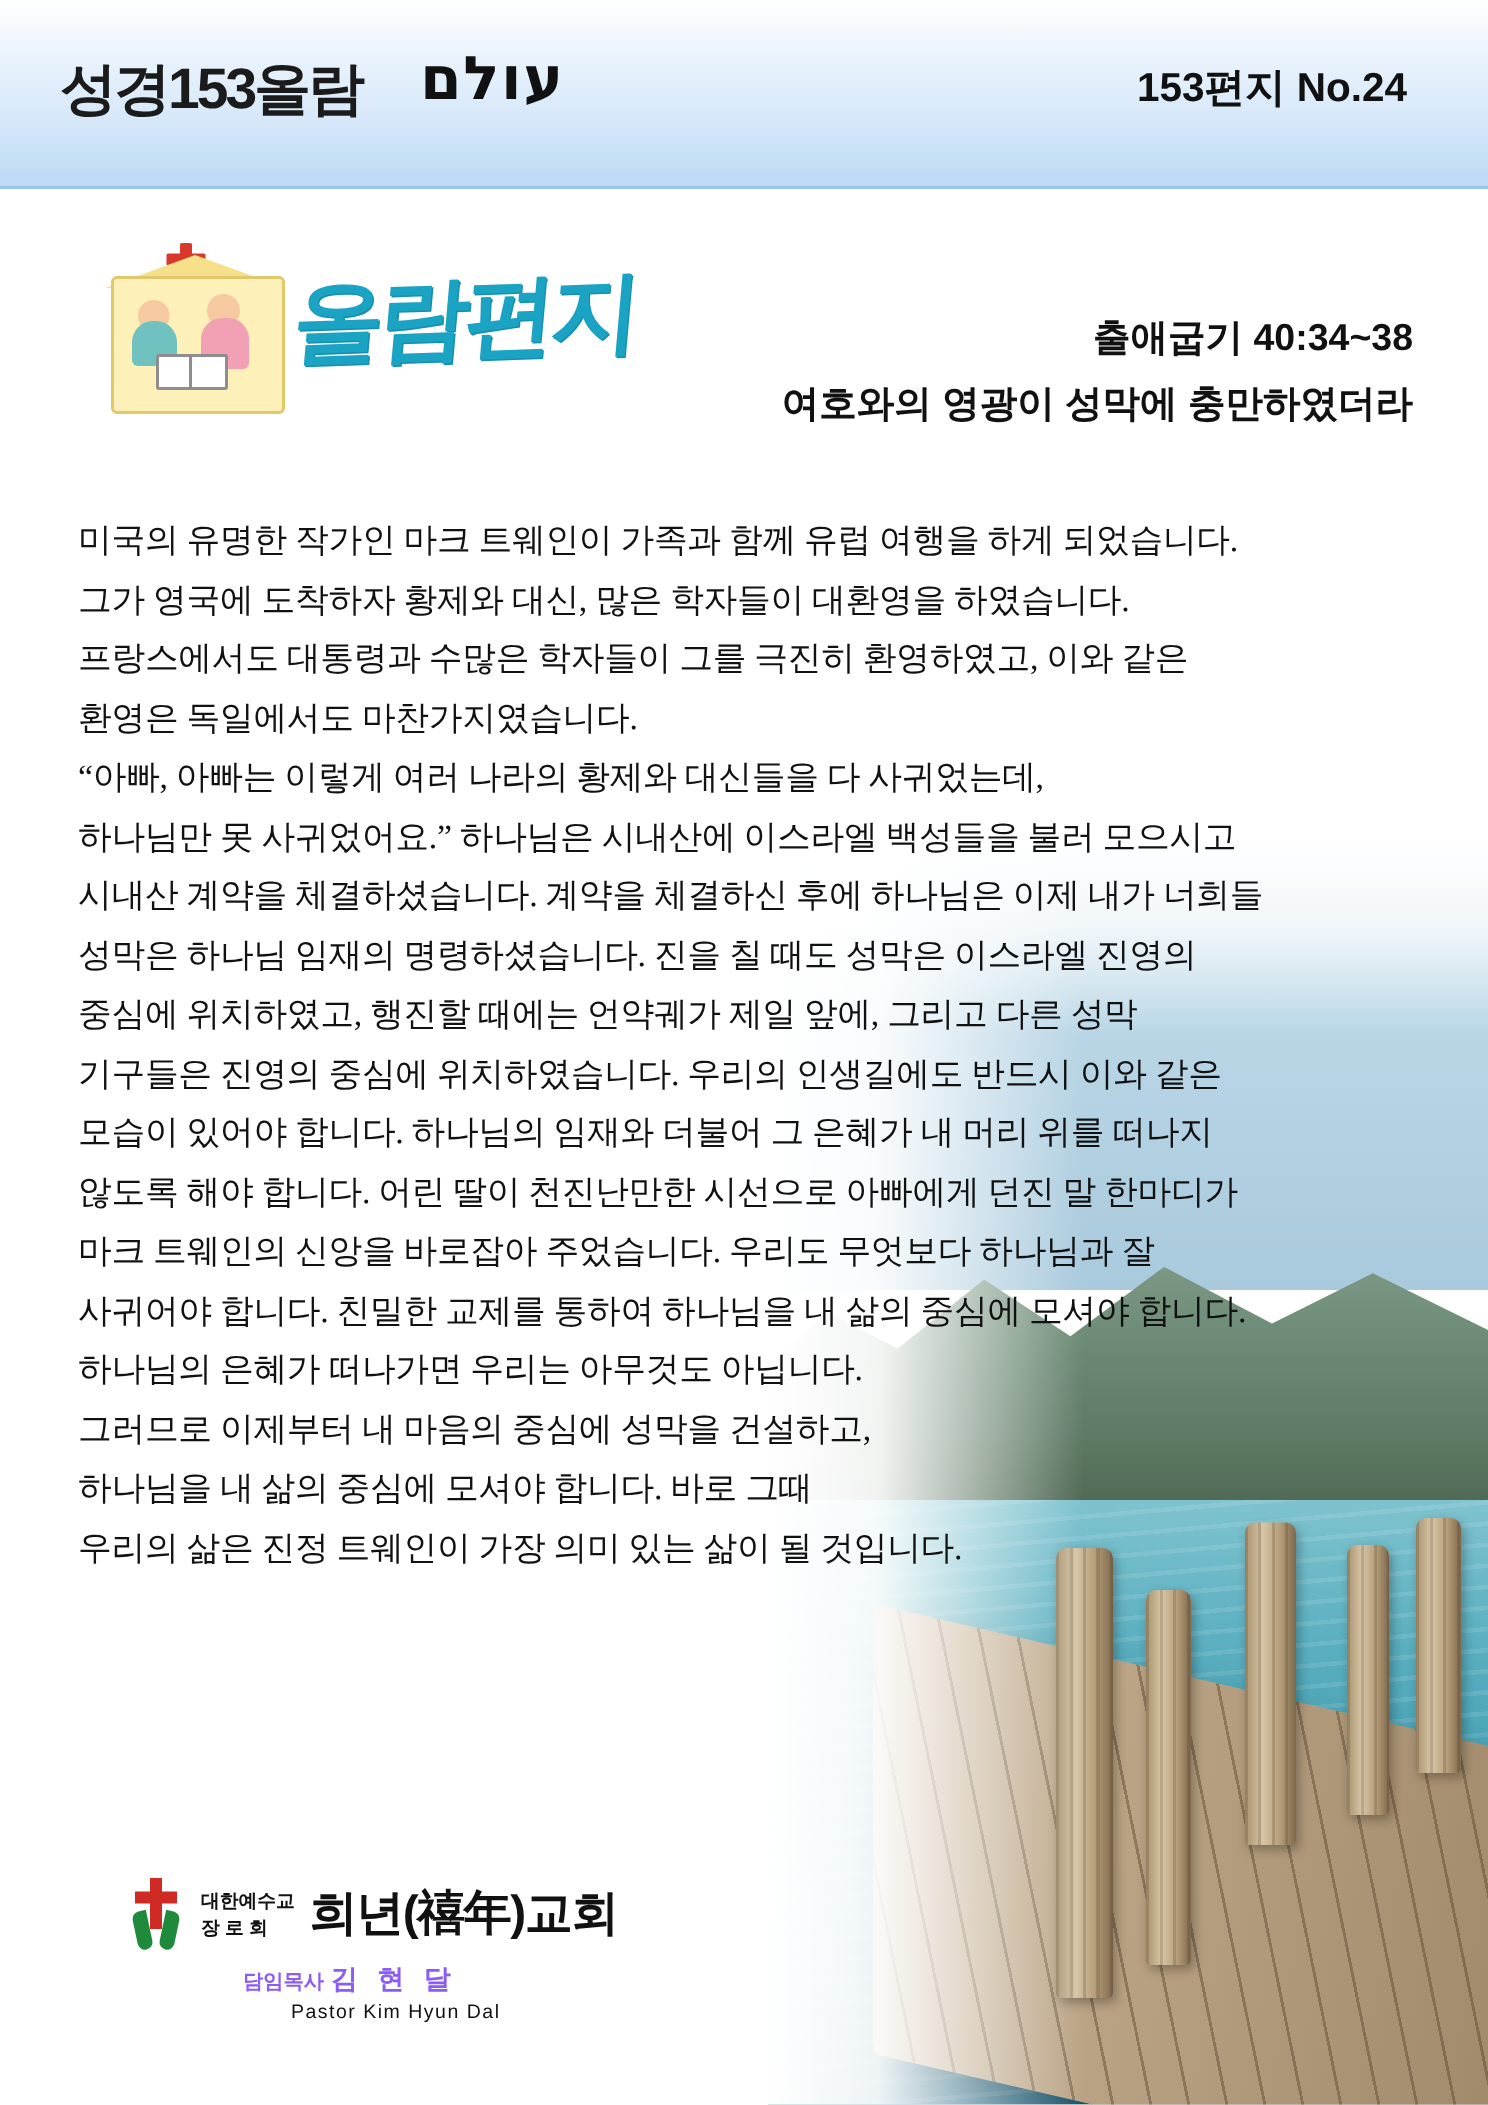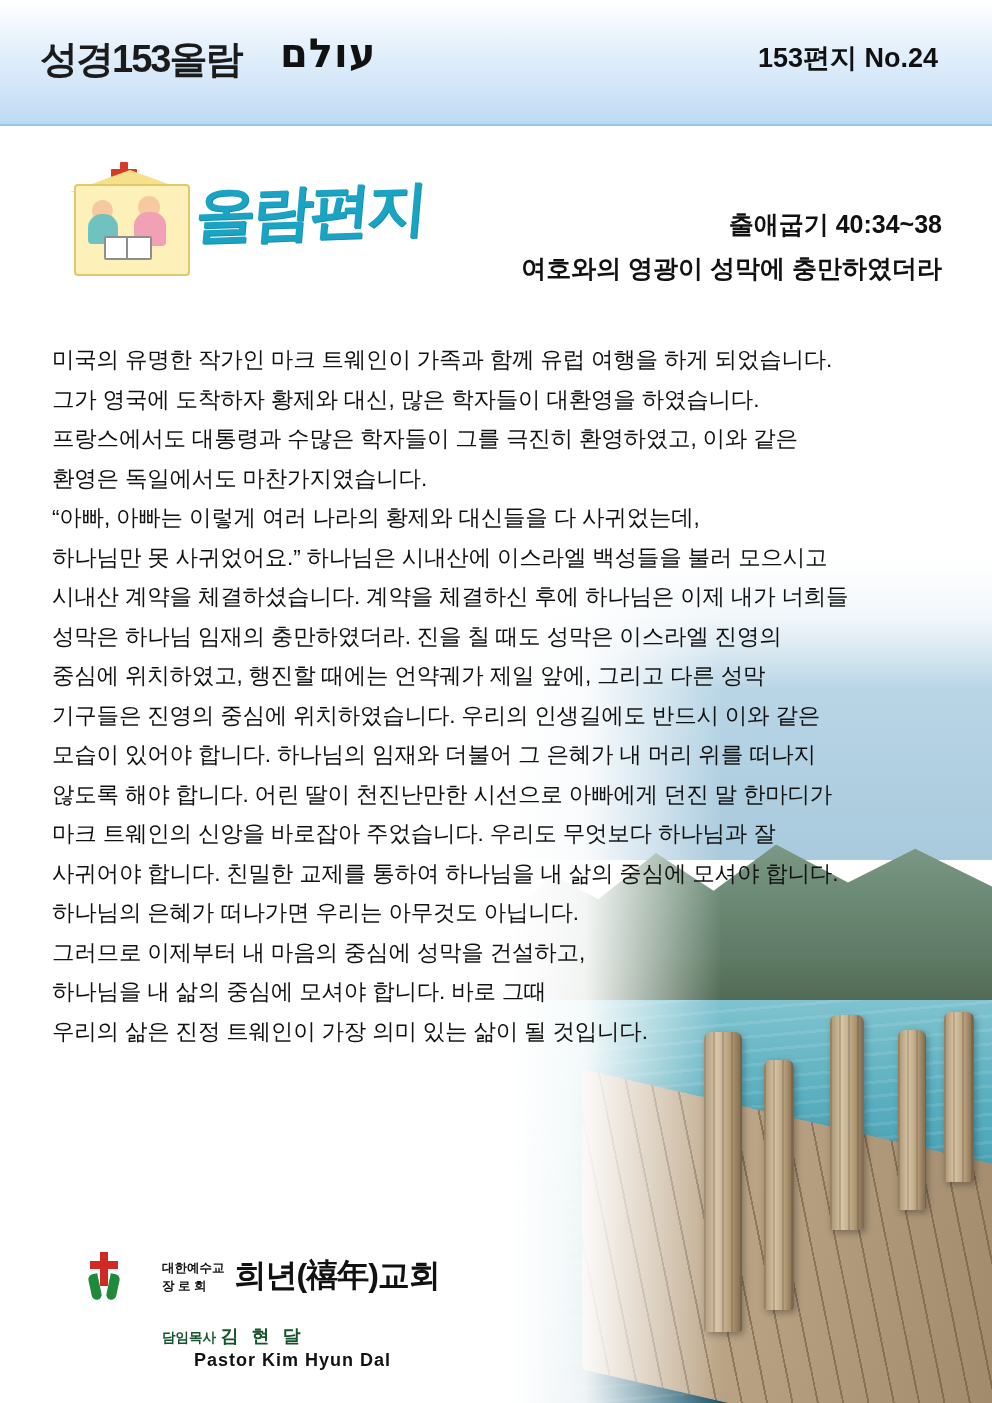--- a/index.html
+++ b/index.html
@@ -262,20 +262,21 @@
     width: 900px;
     z-index: 4;
   }
   .body-text p {
     margin: 0 0 0 0;
     font-size: 22.5px;
     line-height: 39.5px;
     color: #111111;
     white-space: nowrap;
     letter-spacing: -0.2px;
+    font-family: Liberation Serif, serif;
   }
 
   
   .footer {
     position: absolute;
     left: 84px;
     top: 1252px;
     z-index: 5;
   }
   .footer-church-row {
@@ -316,51 +317,50 @@
     border-radius: 0 6px 6px 6px;
     transform: rotate(12deg);
   }
   .denom {
     display: inline-block;
     font-size: 12.5px;
     font-weight: bold;
     line-height: 15px;
     color: #111;
     letter-spacing: 0px;
-    margin-left: 28px;
   }
   .church-name {
     font-size: 32px;
     font-weight: bold;
     color: #111;
     letter-spacing: -1px;
     white-space: nowrap;
   }
   .pastor-row {
-    margin-top: 24px;
+    margin-top: 7px;
     margin-left: 78px;
     font-size: 16px;
     font-weight: bold;
-    color: #14532d;
+    color: #8b5cf6;
     white-space: nowrap;
   }
   .pastor-role {
     font-size: 13.5px;
     font-weight: bold;
   }
   .pastor-name {
     font-size: 18px;
     font-weight: bold;
     letter-spacing: 4px;
   }
   .pastor-en {
     margin-top: 2px;
     margin-left: 78px;
-    font-size: 18px;
-    font-weight: bold;
+    font-size: 13px;
+    font-weight: normal;
     color: #111;
     letter-spacing: 1px;
     white-space: nowrap;
     padding-left: 32px;
   }
 </style>
 </head>
 <body>
 
 <div class="photo">
@@ -402,21 +402,21 @@
 </div>
 
 <div class="body-text">
   <p>미국의  유명한  작가인  마크  트웨인이  가족과  함께  유럽  여행을  하게  되었습니다.</p>
   <p>그가  영국에  도착하자  황제와  대신,  많은  학자들이  대환영을  하였습니다.</p>
   <p>프랑스에서도  대통령과  수많은  학자들이  그를  극진히  환영하였고,  이와  같은</p>
   <p>환영은  독일에서도  마찬가지였습니다.</p>
   <p>“아빠,  아빠는  이렇게  여러  나라의  황제와  대신들을  다  사귀었는데,</p>
   <p>하나님만  못  사귀었어요.”  하나님은  시내산에  이스라엘  백성들을  불러  모으시고</p>
   <p>시내산  계약을  체결하셨습니다.  계약을  체결하신  후에  하나님은  이제  내가  너희들</p>
-  <p>성막은  하나님  임재의  충만하였더라.  진을  칠  때도  성막은  이스라엘  진영의</p>
+  <p>성막은  하나님  임재의  명령하셨습니다.  진을  칠  때도  성막은  이스라엘  진영의</p>
   <p>중심에  위치하였고,  행진할  때에는  언약궤가  제일  앞에,  그리고  다른  성막</p>
   <p>기구들은  진영의  중심에  위치하였습니다.  우리의  인생길에도  반드시  이와  같은</p>
   <p>모습이  있어야  합니다.  하나님의  임재와  더불어  그  은혜가  내  머리  위를  떠나지</p>
   <p>않도록  해야  합니다.  어린  딸이  천진난만한  시선으로  아빠에게  던진  말  한마디가</p>
   <p>마크  트웨인의  신앙을  바로잡아  주었습니다.  우리도  무엇보다  하나님과  잘</p>
   <p>사귀어야  합니다.  친밀한  교제를  통하여  하나님을  내  삶의  중심에  모셔야  합니다.</p>
   <p>하나님의  은혜가  떠나가면  우리는  아무것도  아닙니다.</p>
   <p>그러므로  이제부터  내  마음의  중심에  성막을  건설하고,</p>
   <p>하나님을  내  삶의  중심에  모셔야  합니다.  바로  그때</p>
   <p>우리의  삶은  진정  트웨인이  가장  의미  있는  삶이  될  것입니다.</p>

